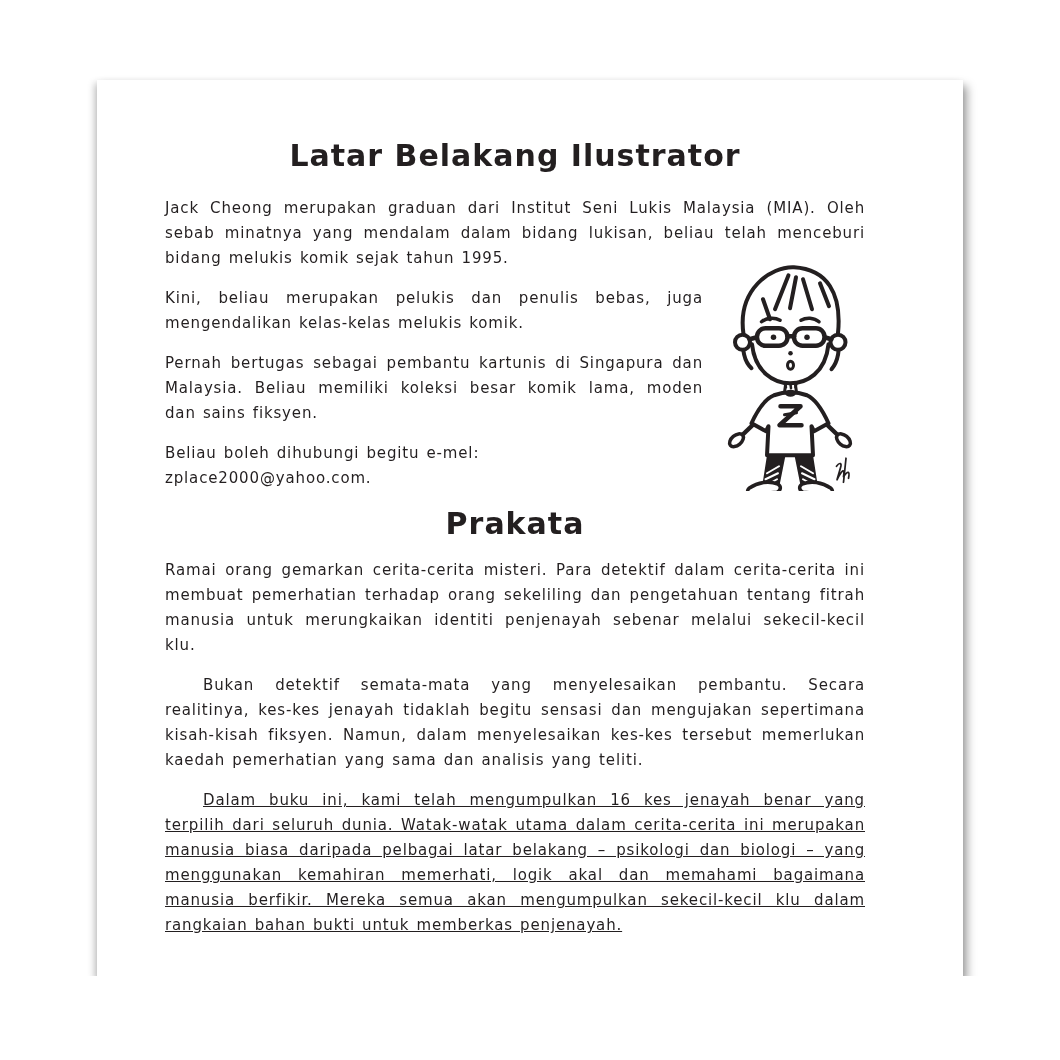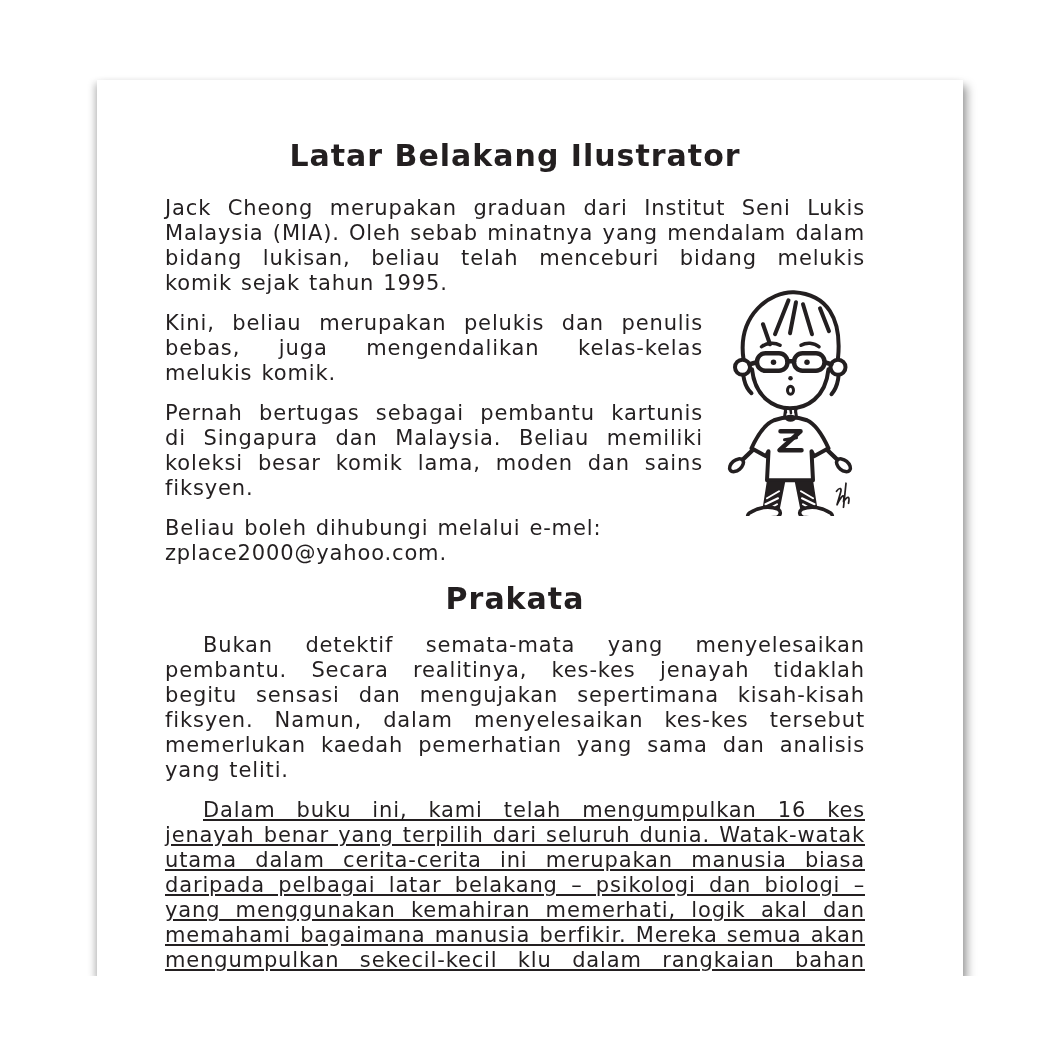--- a/index.html
+++ b/index.html
@@ -34,21 +34,21 @@
     font-size: 30px;
     line-height: 36px;
     font-weight: 700;
     text-align: center;
     letter-spacing: 1px;
     color: var(--ink);
   }
   .title-1 { margin-bottom: 22px; }
   .title-2 { clear: both; margin: 12px 0 16px 0; }
   .bodycopy p {
-    font-size: 21px;
+    font-size: 15px;
     line-height: 25px;
     letter-spacing: 0.85px;
     word-spacing: 1.5px;
     text-align: justify;
     margin-bottom: 15px;
     color: var(--ink);
   }
   .bodycopy p.no-gap { margin-bottom: 0; text-decoration: underline; }
   .bodycopy p.indent { text-indent: 38px; }
   .contact-line { display: block; }
@@ -139,26 +139,27 @@
             <path d="M243 416 c7 -9 11 -6 8 3 l-7 24 c11 -22 16 -23 13 -6 c9 -13 13 -11 10 3 M262 400 l-5 48" stroke-width="3.5"></path>
           </g>
         </svg>
       </div>
 
       <p>Kini, beliau merupakan pelukis dan penulis bebas, juga mengendalikan kelas-kelas melukis komik.</p>
 
       <p>Pernah bertugas sebagai pembantu kartunis di Singapura dan Malaysia. Beliau memiliki koleksi besar komik lama, moden dan sains fiksyen.</p>
 
       <p>
-        <span class="contact-line">Beliau boleh dihubungi melalui e-mel:</span>
+        <span class="contact-line">Beliau boleh dihubungi begitu e-mel:</span>
         <span class="contact-line">zplace2000@yahoo.com.</span>
       </p>
 
       <h1 class="doc-heading title-2">Prakata</h1>
 
+      <p>Ramai orang gemarkan cerita-cerita misteri. Para detektif dalam cerita-cerita ini membuat pemerhatian terhadap orang sekeliling dan pengetahuan tentang fitrah manusia untuk merungkaikan identiti penjenayah sebenar melalui sekecil-kecil klu.</p>
 
       <p class="indent">Bukan detektif semata-mata yang menyelesaikan pembantu. Secara realitinya, kes-kes jenayah tidaklah begitu sensasi dan mengujakan sepertimana kisah-kisah fiksyen. Namun, dalam menyelesaikan kes-kes tersebut memerlukan kaedah pemerhatian yang sama dan analisis yang teliti.</p>
 
       <p class="indent no-gap">Dalam buku ini, kami telah mengumpulkan 16 kes jenayah benar yang terpilih dari seluruh dunia. Watak-watak utama dalam cerita-cerita ini merupakan manusia biasa daripada pelbagai latar belakang – psikologi dan biologi – yang menggunakan kemahiran memerhati, logik akal dan memahami bagaimana manusia berfikir. Mereka semua akan mengumpulkan sekecil-kecil klu dalam rangkaian bahan bukti untuk memberkas penjenayah.</p>
 
     </div>
   </div>
 </div>
 
 </body></html>

